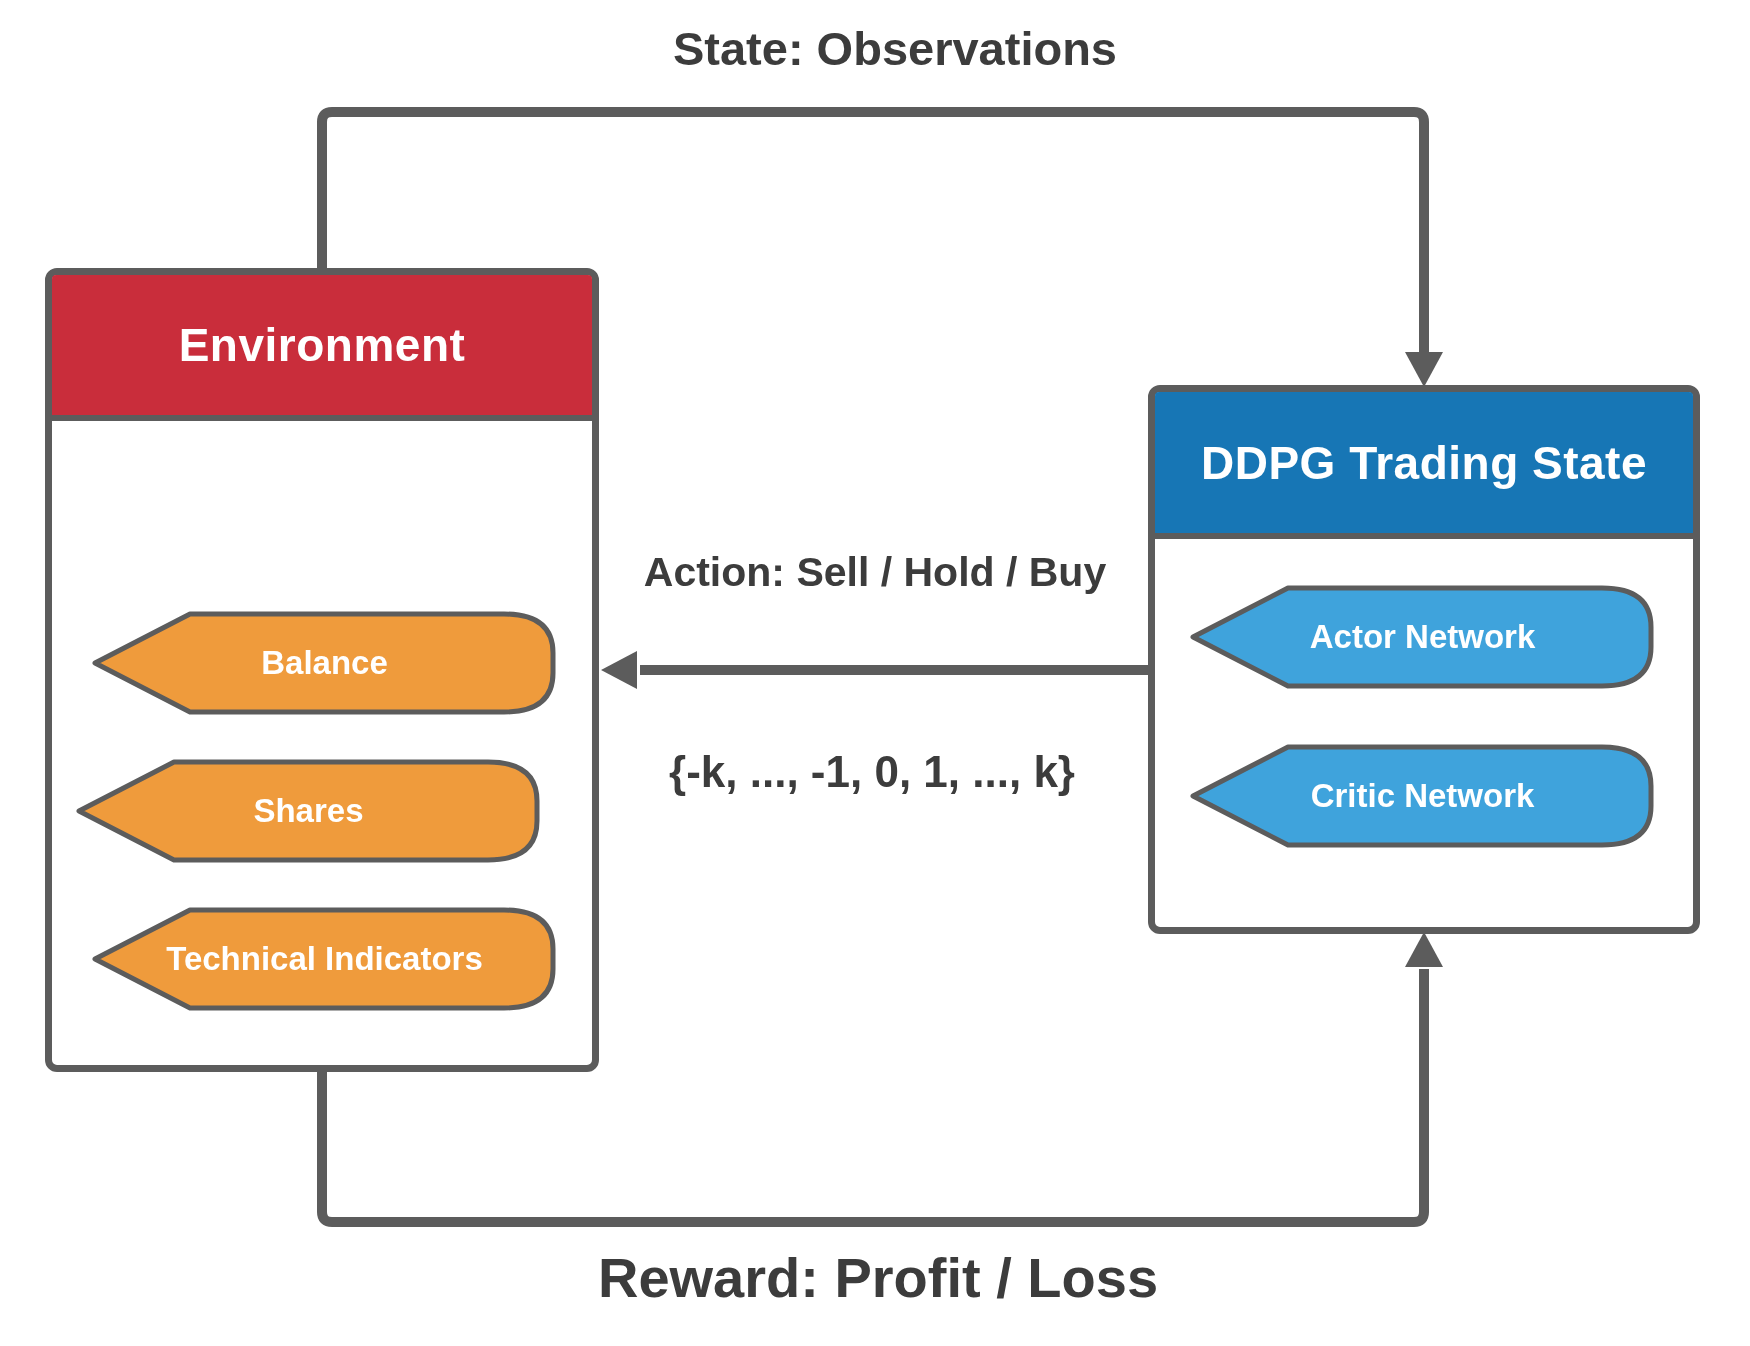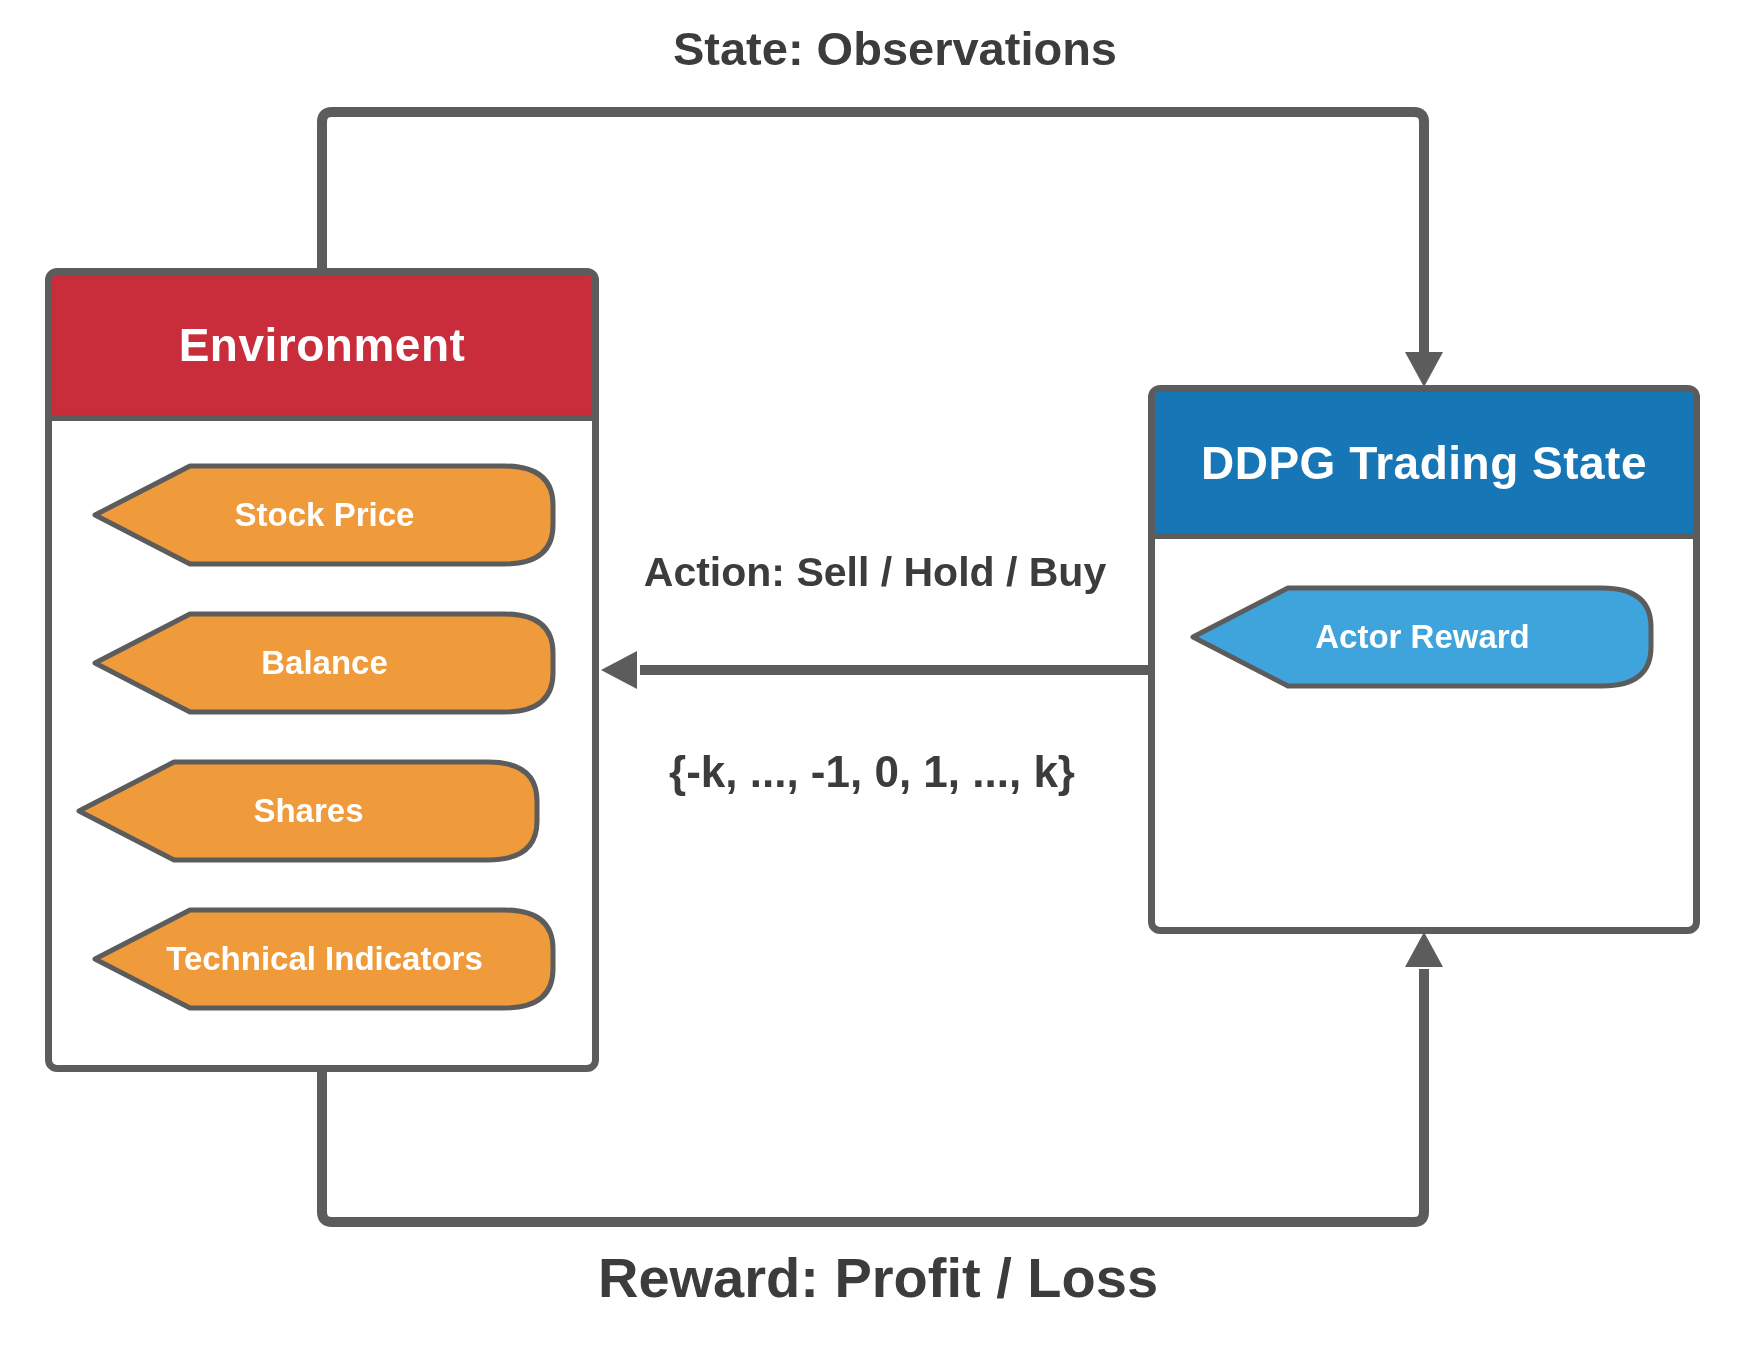--- a/index.html
+++ b/index.html
@@ -65,26 +65,20 @@
   <div class="float-label lbl-action">Action: Sell / Hold / Buy</div>
   <div class="float-label lbl-set">{-k, ..., -1, 0, 1, ..., k}</div>
   <div class="float-label lbl-reward">Reward: Profit / Loss</div>
 
   <div class="panel" style="left:45px;top:268px;width:554px;height:804px;">
     <div class="panel-header env-header">
       <span class="panel-title">Environment</span>
     </div>
   </div>
 
-  <div class="pennant pennant-env" style="left:92px;top:461px;">
-    <svg viewBox="0 0 465 108">
-      <path d="M3 54 L98 5 L412 5 Q461 5 461 44 L461 64 Q461 103 412 103 L98 103 Z"></path>
-    </svg>
-    <span class="lbl">Stock Price</span>
-  </div>
   <div class="pennant pennant-env" style="left:92px;top:609px;">
     <svg viewBox="0 0 465 108">
       <path d="M3 54 L98 5 L412 5 Q461 5 461 44 L461 64 Q461 103 412 103 L98 103 Z"></path>
     </svg>
     <span class="lbl">Balance</span>
   </div>
   <div class="pennant pennant-env" style="left:76px;top:757px;">
     <svg viewBox="0 0 465 108">
       <path d="M3 54 L98 5 L412 5 Q461 5 461 44 L461 64 Q461 103 412 103 L98 103 Z"></path>
     </svg>
@@ -100,16 +94,22 @@
   <div class="panel" style="left:1148px;top:385px;width:552px;height:549px;">
     <div class="panel-header agent-header">
       <span class="panel-title">DDPG Trading State</span>
     </div>
   </div>
 
   <div class="pennant pennant-agent" style="left:1190px;top:583px;">
     <svg viewBox="0 0 465 108">
       <path d="M3 54 L98 5 L412 5 Q461 5 461 44 L461 64 Q461 103 412 103 L98 103 Z"></path>
     </svg>
-    <span class="lbl">Actor Reward</span>
+    <span class="lbl">Actor Network</span>
+  </div>
+  <div class="pennant pennant-agent" style="left:1190px;top:742px;">
+    <svg viewBox="0 0 465 108">
+      <path d="M3 54 L98 5 L412 5 Q461 5 461 44 L461 64 Q461 103 412 103 L98 103 Z"></path>
+    </svg>
+    <span class="lbl">Critic Network</span>
   </div>
 
 </div>
 
 </body></html>

